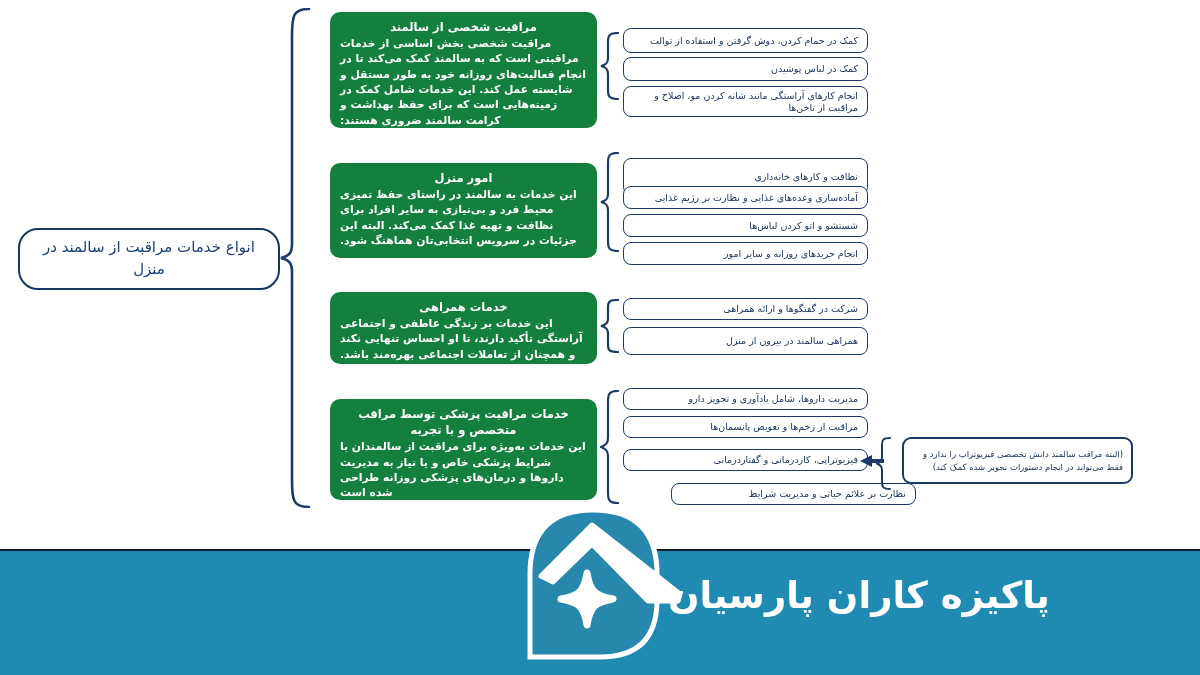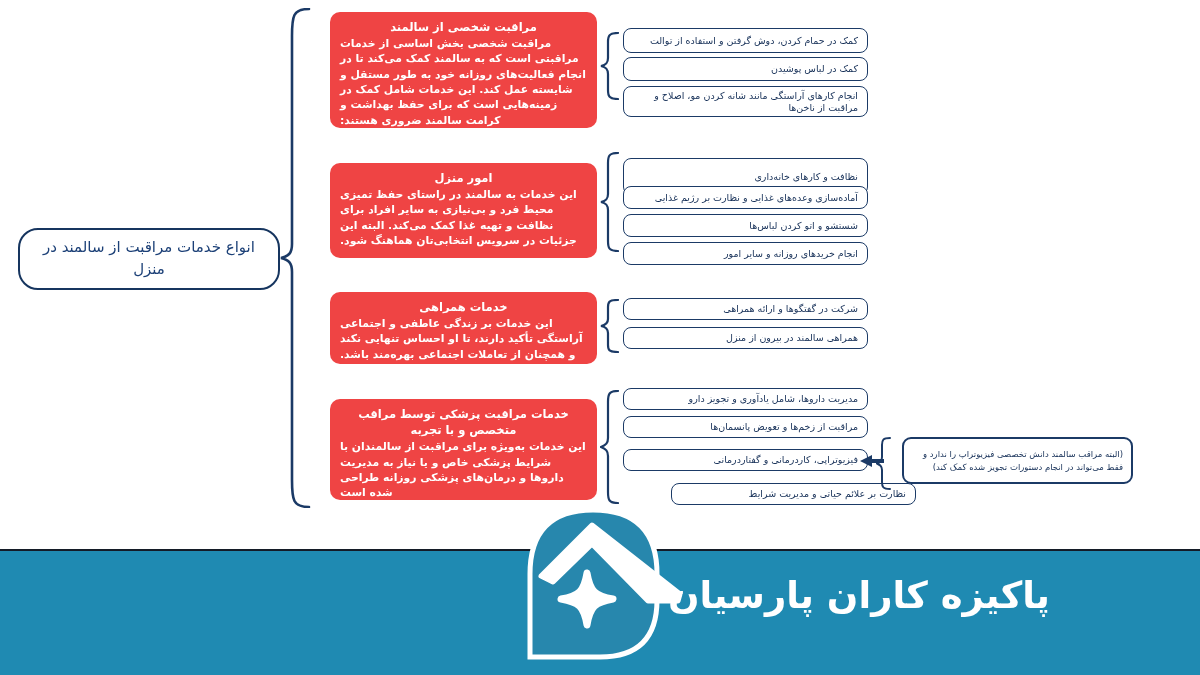--- a/index.html
+++ b/index.html
@@ -3,21 +3,21 @@
 <meta charset="utf-8">
 <style>
   html,body{margin:0;padding:0;background:#fff;}
   .stage{position:relative;width:1200px;height:675px;background:#ffffff;overflow:hidden;
          font-family:"DejaVu Sans","Liberation Sans",sans-serif;}
   
   .root-node{position:absolute;left:18px;top:228px;width:262px;height:62px;background:#fff;
     border:2.5px solid #16355f;border-radius:20px;display:flex;align-items:center;justify-content:center;
     text-align:center;color:#1c4077;font-size:15px;line-height:1.45;direction:rtl;padding:0 10px;box-sizing:border-box;}
   
-  .panel{position:absolute;left:330px;width:267px;background:#ef4444;border-radius:10px;color:#fff;
+  .panel{position:absolute;left:330px;width:267px;background:#15803d;border-radius:10px;color:#fff;
     padding:7px 10px 5px;box-sizing:border-box;overflow:hidden;}
   .panel-title{font-weight:bold;font-size:11.5px;text-align:center;direction:rtl;line-height:1.4;}
   .panel-desc{font-weight:bold;font-size:10.8px;direction:rtl;text-align:left;line-height:1.42;margin-top:1px;}
   .p1{top:12px;height:116px;}
   .p2{top:163px;height:95px;}
   .p3{top:292px;height:72px;}
   .p4{top:399px;height:101px;}
   
   .item{position:absolute;left:623px;width:245px;background:#fff;border:1.6px solid #1b3a66;border-radius:8px;
     color:#152f57;font-size:9.5px;direction:rtl;text-align:right;padding:2px 9px;box-sizing:border-box;
@@ -87,21 +87,21 @@
   <div class="panel p3">
     <div class="panel-title">خدمات همراهی</div>
     <div class="panel-desc">این خدمات بر زندگی عاطفی و اجتماعی آراستگی تأکید دارند، تا او احساس تنهایی نکند و همچنان از تعاملات اجتماعی بهره‌مند باشد.</div>
   </div>
   <svg class="brace" style="left:600px;top:299px;" width="20" height="54" viewBox="0 0 20 54">
     <path stroke-width="2.2" d="M 18,1 C 9,1 8,3 8,8 L 8,20 C 8,24 6,26 1,27 C 6,28 8,30 8,34 L 8,46 C 8,51 9,53 18,53"></path>
   </svg>
   <div class="item" style="top:298px;height:22px;">
     <span>شرکت در گفتگوها و ارائه همراهی</span>
     </div>
-  <div class="item" style="top:327px;height:22px;">
+  <div class="item" style="top:327px;height:28px;">
     <span>همراهی سالمند در بیرون از منزل</span>
     </div>
 
   <div class="panel p4">
     <div class="panel-title">خدمات مراقبت پزشکی توسط مراقب متخصص و با تجربه</div>
     <div class="panel-desc">این خدمات به‌ویژه برای مراقبت از سالمندان با شرایط پزشکی خاص و یا نیاز به مدیریت داروها و درمان‌های پزشکی روزانه طراحی شده است</div>
   </div>
   <svg class="brace" style="left:600px;top:390px;" width="20" height="114" viewBox="0 0 20 114">
     <path stroke-width="2.2" d="M 18,1 C 9,1 8,4 8,12 L 8,48 C 8,53 6,55 1,57 C 6,59 8,61 8,66 L 8,102 C 8,110 9,113 18,113"></path>
   </svg>

